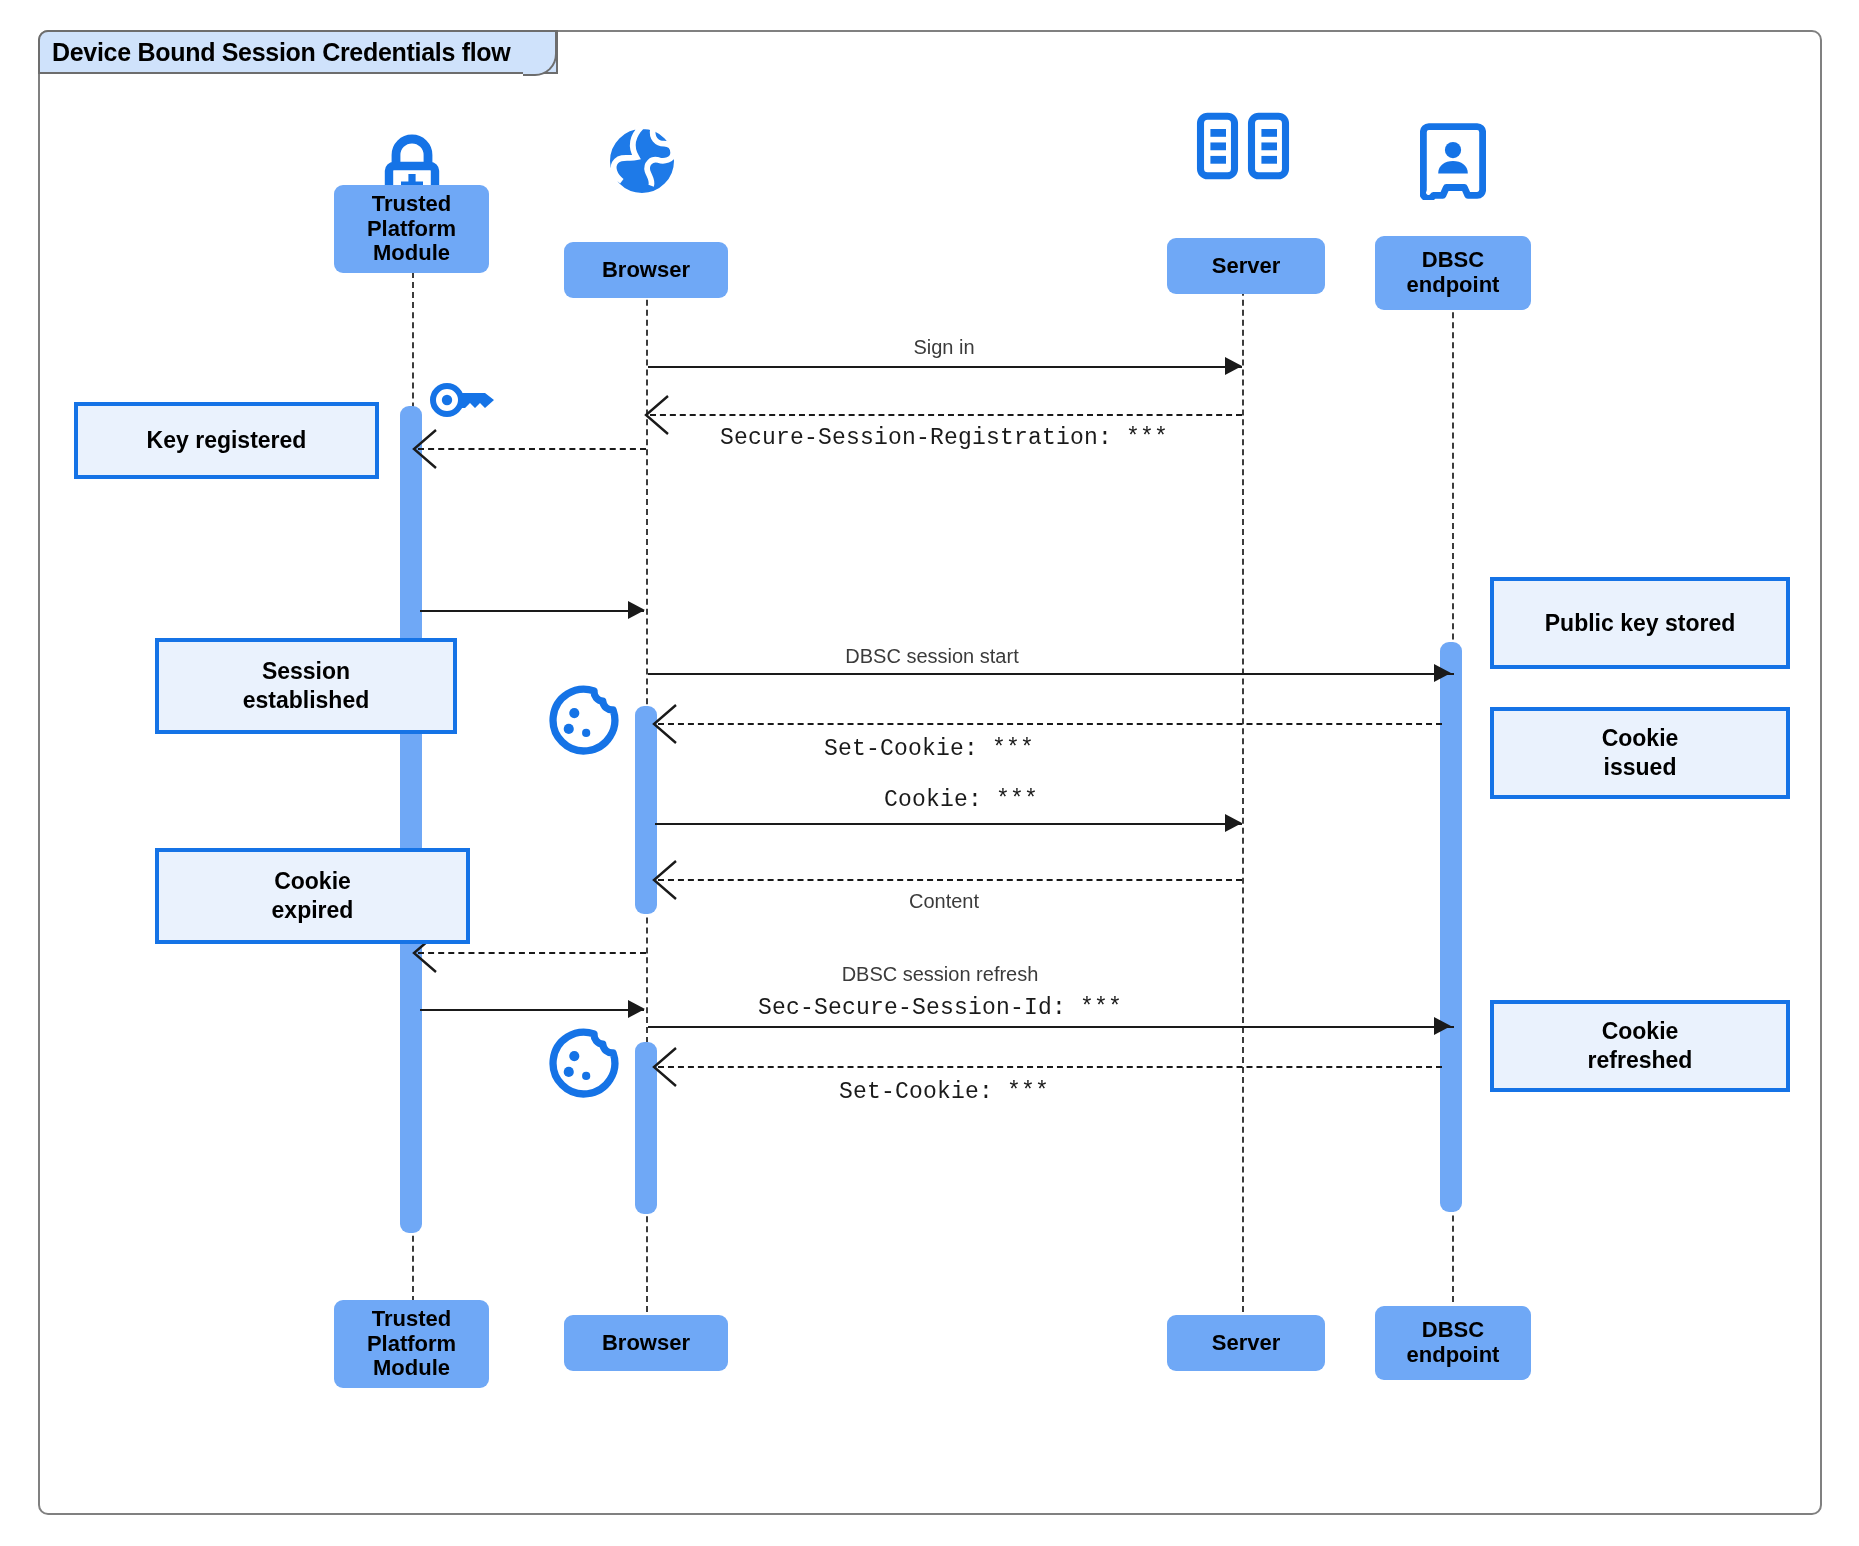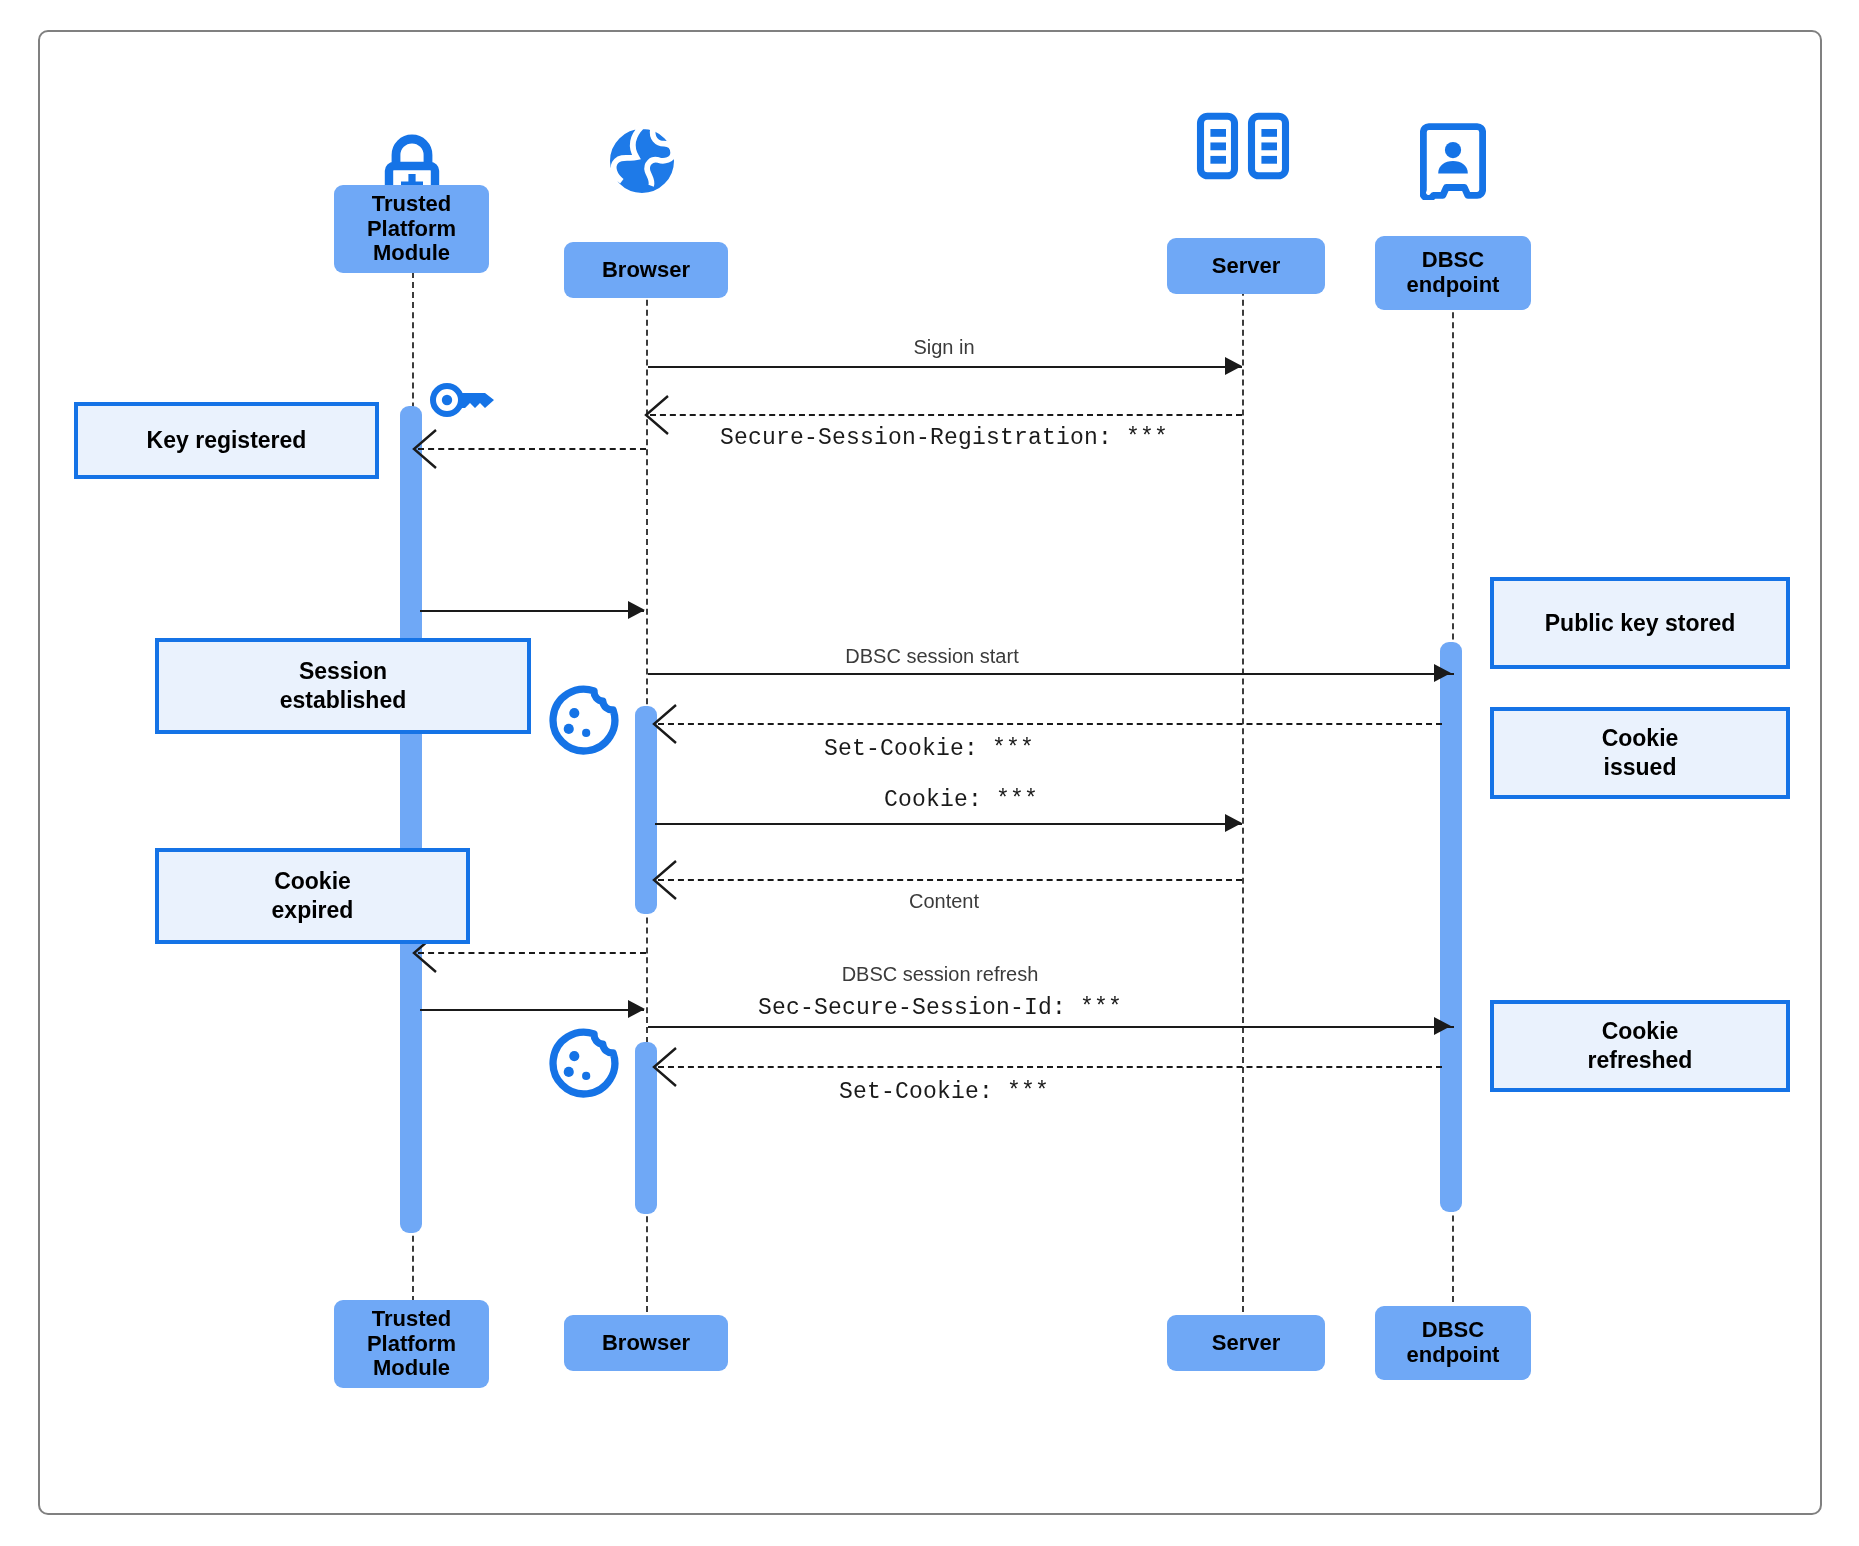--- a/index.html
+++ b/index.html
@@ -49,20 +49,23 @@
   .msglabel.center{transform:translateX(-50%);}
 
   .sideicon{position:absolute;}
 </style>
 </head>
 <body>
 
 <div id="root">
 
   <div class="frame"></div>
+  <div class="frame-tab">
+    <span class="frame-title">Device Bound Session Credentials flow</span>
+  </div>
 
   <div class="lifeline" style="left:412px; top:272px; height:1050px;"></div>
   <div class="lifeline" style="left:646px; top:250px; height:1072px;"></div>
   <div class="lifeline" style="left:1242px;top:250px; height:1072px;"></div>
   <div class="lifeline" style="left:1452px;top:272px; height:1050px;"></div>
 
   <svg class="picon" style="left:364px;top:125px;" width="96" height="96" viewBox="0 0 48 48">
     <path d="M16 21 V15 a8 8 0 0 1 16 0 V21" fill="none" stroke="#1573e6" stroke-width="4.4" stroke-linecap="round"></path>
     <rect x="12.5" y="20.5" width="23" height="19" rx="2.4" fill="#fff" stroke="#1573e6" stroke-width="4.2"></rect>
     <path d="M24 24.5 V35.5 M18.5 30 H29.5" stroke="#1573e6" stroke-width="3.6" stroke-linecap="butt"></path>
@@ -205,21 +208,21 @@
     <svg width="28" height="42" viewBox="0 0 28 42">
         <path d="M26 2 L4 21 L26 40" fill="none" stroke="#1a1a1a" stroke-width="2.4"></path>
       </svg>
   </div>
   <div class="msglabel mono center" style="left:944px;top:1079px;">Set-Cookie: ***</div>
 
   <div class="note" style="left:74px;top:402px;width:305px;height:77px;">
     <span>Key registered</span>
   </div>
 
-  <div class="note" style="left:155px;top:638px;width:376px;height:96px;">
+  <div class="note" style="left:155px;top:638px;width:302px;height:96px;">
     <span style="display:block;">
       <span>Session</span><br>
       <span>established</span>
     </span>
   </div>
 
   <div class="note" style="left:155px;top:848px;width:315px;height:96px;">
     <span style="display:block;">
       <span>Cookie</span><br>
       <span>expired</span>

